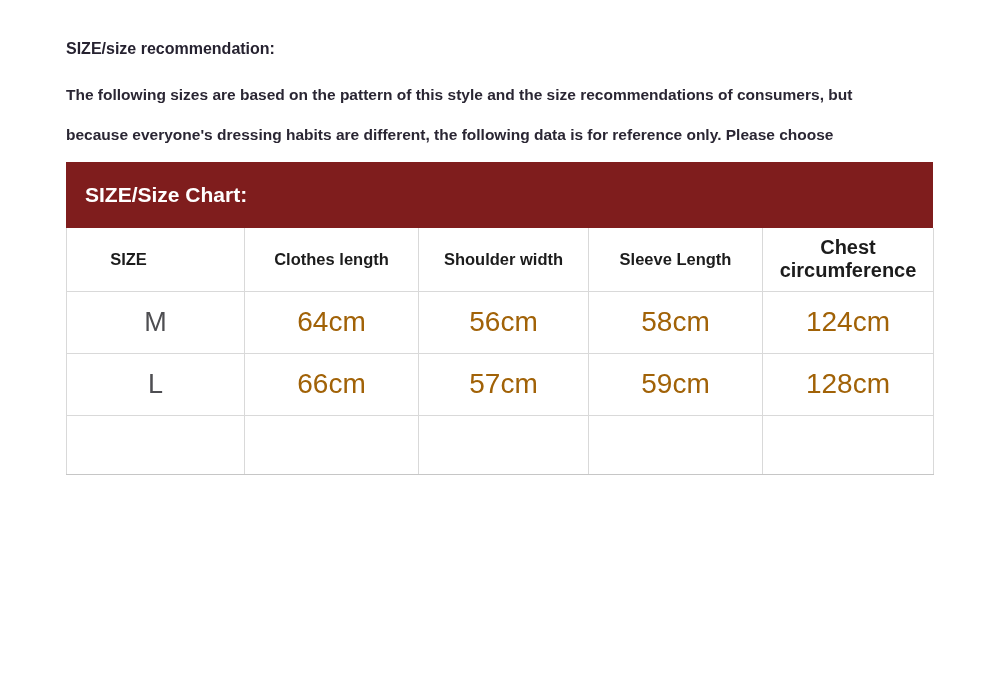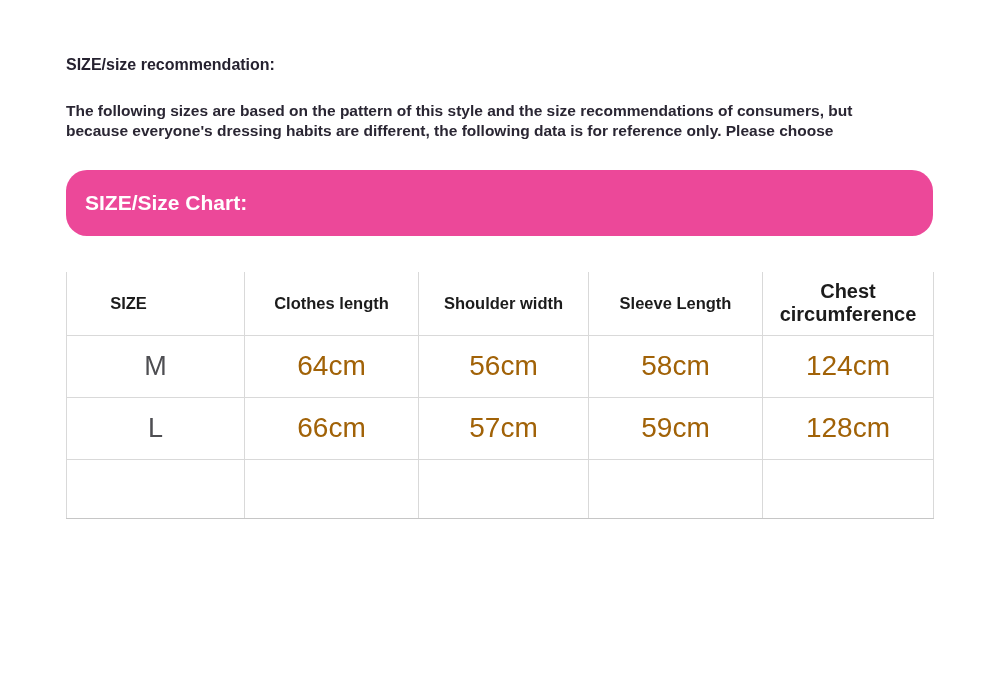--- a/index.html
+++ b/index.html
@@ -4,58 +4,56 @@
 <style>
   * { box-sizing: border-box; }
   html, body {
     margin: 0; padding: 0;
     background: #ffffff;
     width: 1000px; height: 674px;
     font-family: "Liberation Sans", sans-serif;
     overflow: hidden;
   }
   .content {
-    padding: 56px 0 0 66px;
+    padding: 40px 0 0 66px;
     width: 1000px;
   }
   .page-title {
     margin: 0;
     font-size: 16px;
     font-weight: bold;
     color: #262230;
   }
   .disclaimer {
     margin: 27px 0 0 0;
     font-size: 15.5px;
     font-weight: bold;
     color: #2a2633;
     line-height: 19.6px;
     width: 880px;
   }
-  .disclaimer div { white-space: nowrap; }
+  .disclaimer div { white-space: nowrap; margin-top: 20px; }
   .chart-bar {
-    margin-top: 30px;
+    margin-top: 18px;
     width: 867px;
     height: 66px;
-    background: #ec4899;
+    background: #7f1d1d;
     display: flex;
     align-items: center;
-    border-radius: 21px;
   }
   .chart-bar .bar-label {
     color: #ffffff;
     font-weight: bold;
     font-size: 21px;
     padding-left: 19px;
   }
   table.size-table {
     border-collapse: collapse;
     table-layout: fixed;
     width: 867px;
-    margin-top: 36px;
   }
   .size-table th, .size-table td {
     border: 1px solid #d9d9d9;
     text-align: center;
     vertical-align: middle;
     padding: 0;
     overflow: hidden;
   }
   .size-table thead tr { height: 63px; }
   .size-table th {

